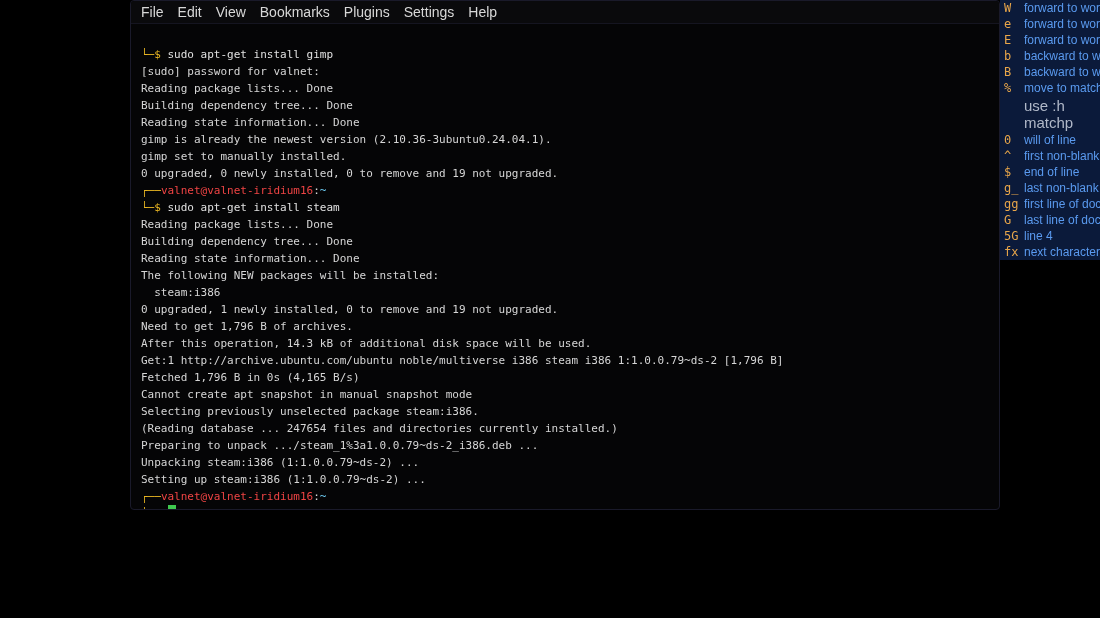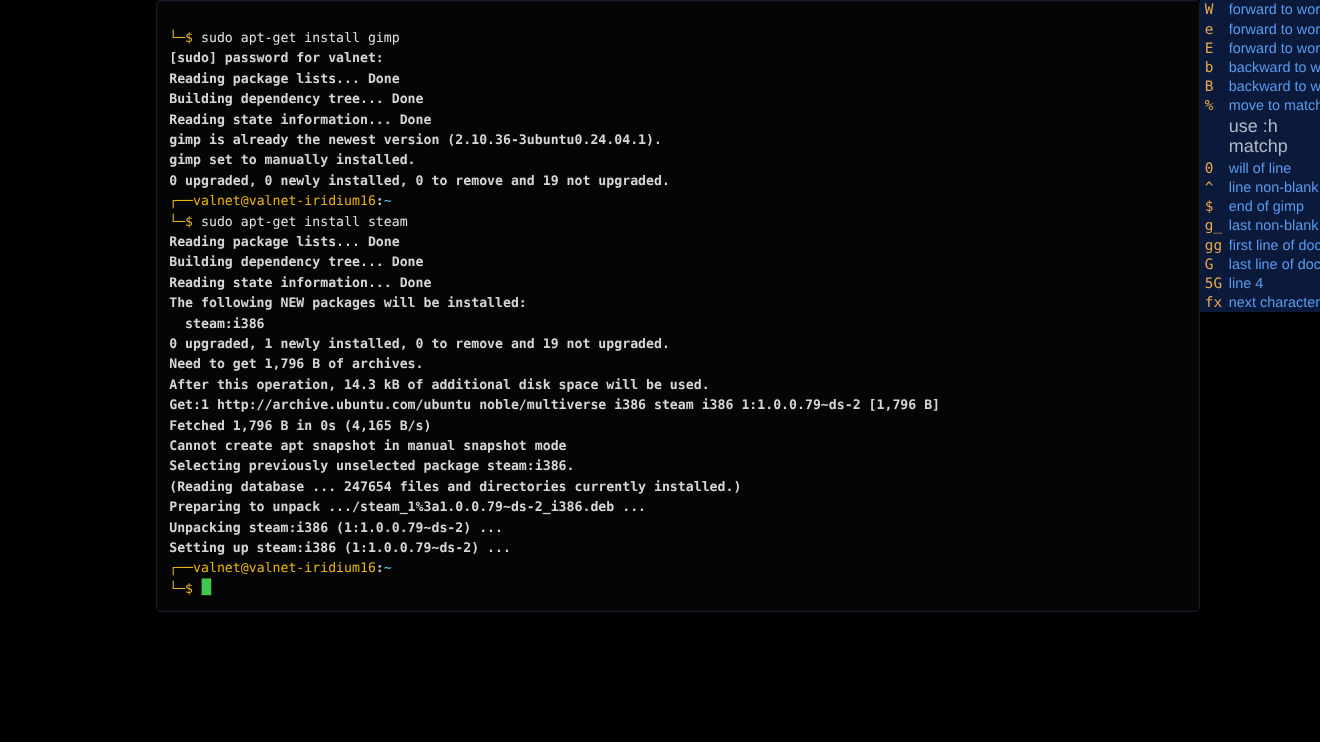--- a/index.html
+++ b/index.html
@@ -38,23 +38,23 @@
       padding: 2px 10px 6px 10px;
       font-size: 11px;
       line-height: 17px;
       white-space: pre;
       margin-top: 20px;
     }
     .line { display: block; }
     .prompt-branch { color: #e6b422; }
     .prompt-dollar { color: #e6b422; }
     .cmd { color: #e0e0e0; font-weight: 500; }
-    .user-host { color: #eab308; }
+    .user-host { color: #ef4444; }
     .path { color: #6ccaf0; }
-    .output { color: #d6d6d6; font-weight: bold; }
+    .output { color: #d6d6d6; }
     .cursor {
       display: inline-block;
       width: 8px;
       height: 14px;
       background: #3fc94f;
       vertical-align: -2px;
     }
     .sidebar {
       position: absolute;
       right: 0;
@@ -84,20 +84,29 @@
     .cheat-header {
       padding: 1px 20px 1px 24px;
       color: #b0b8c8;
       font-size: 15px;
     }
   </style>
 </head>
 <body>
 
 <div class="terminal-window">
+  <div class="menubar" id="menubar">
+      <span>File</span>
+      <span>Edit</span>
+      <span>View</span>
+      <span>Bookmarks</span>
+      <span>Plugins</span>
+      <span>Settings</span>
+      <span>Help</span>
+    </div>
   <div class="terminal-body" id="termbody"><span class="line"><span class="prompt-dollar">└─$ </span><span class="cmd">sudo apt-get install gimp</span></span><span class="line output">[sudo] password for valnet:</span><span class="line output">Reading package lists... Done</span><span class="line output">Building dependency tree... Done</span><span class="line output">Reading state information... Done</span><span class="line output">gimp is already the newest version (2.10.36-3ubuntu0.24.04.1).</span><span class="line output">gimp set to manually installed.</span><span class="line output">0 upgraded, 0 newly installed, 0 to remove and 19 not upgraded.</span><span class="line"><span class="prompt-branch">┌──</span><span class="user-host">valnet@valnet-iridium16</span><span class="output">:</span><span class="path">~</span></span><span class="line"><span class="prompt-dollar">└─$ </span><span class="cmd">sudo apt-get install steam</span></span><span class="line output">Reading package lists... Done</span><span class="line output">Building dependency tree... Done</span><span class="line output">Reading state information... Done</span><span class="line output">The following NEW packages will be installed:</span><span class="line output">  steam:i386</span><span class="line output">0 upgraded, 1 newly installed, 0 to remove and 19 not upgraded.</span><span class="line output">Need to get 1,796 B of archives.</span><span class="line output">After this operation, 14.3 kB of additional disk space will be used.</span><span class="line output">Get:1 http://archive.ubuntu.com/ubuntu noble/multiverse i386 steam i386 1:1.0.0.79~ds-2 [1,796 B]</span><span class="line output">Fetched 1,796 B in 0s (4,165 B/s)</span><span class="line output">Cannot create apt snapshot in manual snapshot mode</span><span class="line output">Selecting previously unselected package steam:i386.</span><span class="line output">(Reading database ... 247654 files and directories currently installed.)</span><span class="line output">Preparing to unpack .../steam_1%3a1.0.0.79~ds-2_i386.deb ...</span><span class="line output">Unpacking steam:i386 (1:1.0.0.79~ds-2) ...</span><span class="line output">Setting up steam:i386 (1:1.0.0.79~ds-2) ...</span><span class="line"><span class="prompt-branch">┌──</span><span class="user-host">valnet@valnet-iridium16</span><span class="output">:</span><span class="path">~</span></span><span class="line"><span class="prompt-dollar">└─$ </span><span class="cursor"></span></span></div>
 </div>
 
 <div class="sidebar" id="cheat">
     <div class="cheat-item">
       <span class="cheat-key">W</span>
       <span class="cheat-desc">forward to wor</span>
     </div>
     <div class="cheat-item">
       <span class="cheat-key">e</span>
@@ -119,25 +128,25 @@
       <span class="cheat-key">%</span>
       <span class="cheat-desc">move to matchi</span>
     </div>
     <div class="cheat-header">use :h matchp</div>
     <div class="cheat-item">
       <span class="cheat-key">0</span>
       <span class="cheat-desc">will of line</span>
     </div>
     <div class="cheat-item">
       <span class="cheat-key">^</span>
-      <span class="cheat-desc">line non-blank</span>
+      <span class="cheat-desc">first non-blank</span>
     </div>
     <div class="cheat-item">
       <span class="cheat-key">$</span>
-      <span class="cheat-desc">end of gimp</span>
+      <span class="cheat-desc">end of line</span>
     </div>
     <div class="cheat-item">
       <span class="cheat-key">g_</span>
       <span class="cheat-desc">last non-blank</span>
     </div>
     <div class="cheat-item">
       <span class="cheat-key">gg</span>
       <span class="cheat-desc">first line of docu</span>
     </div>
     <div class="cheat-item">

